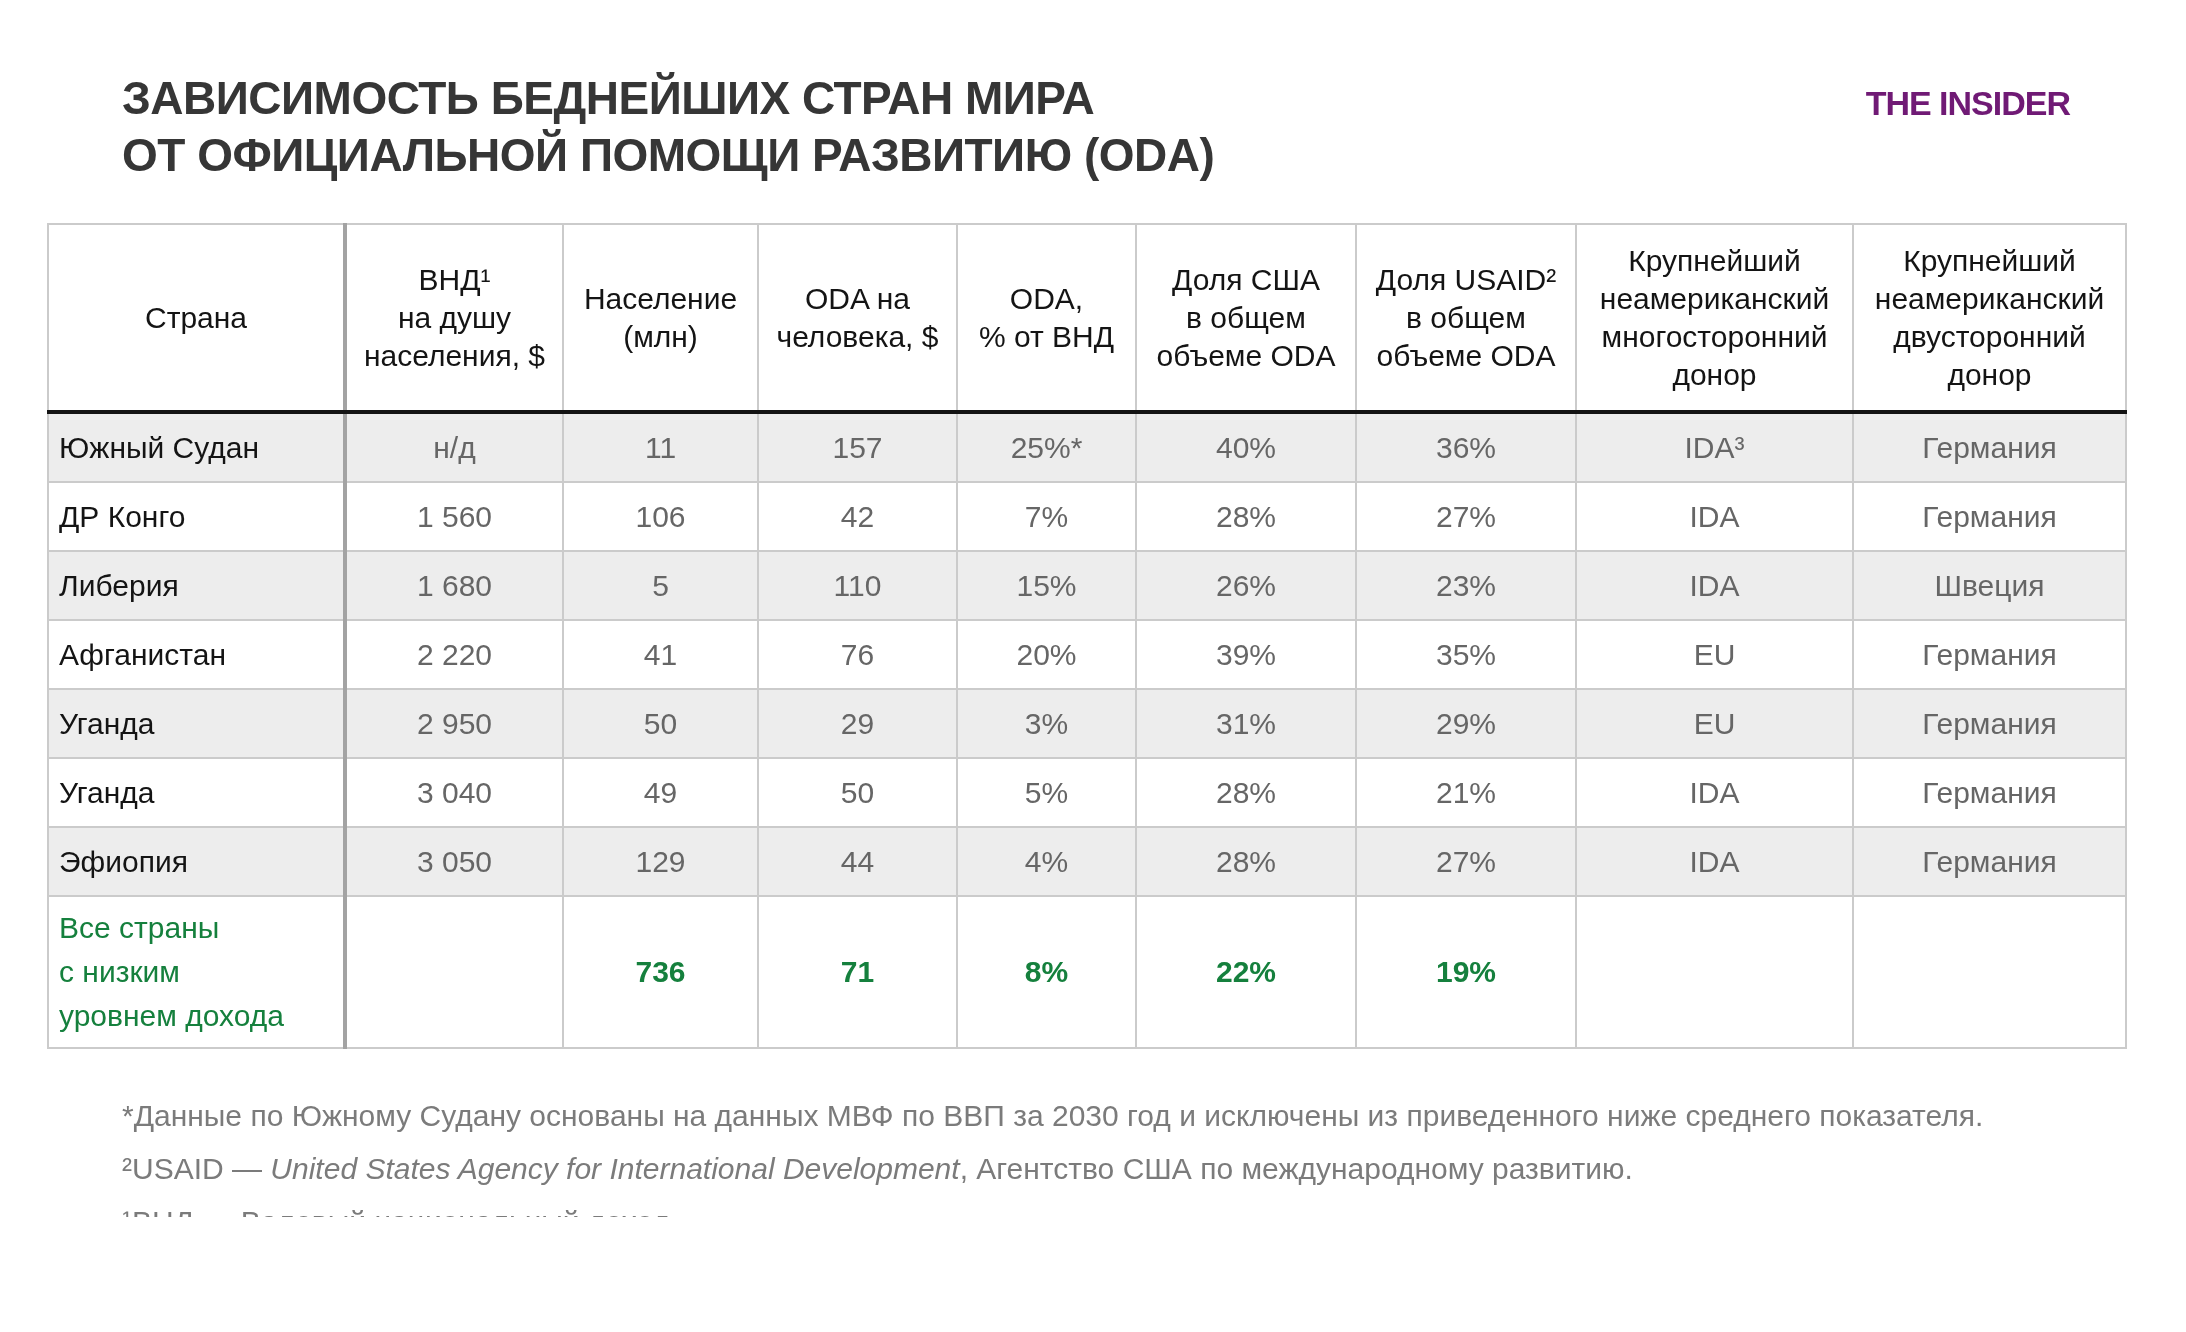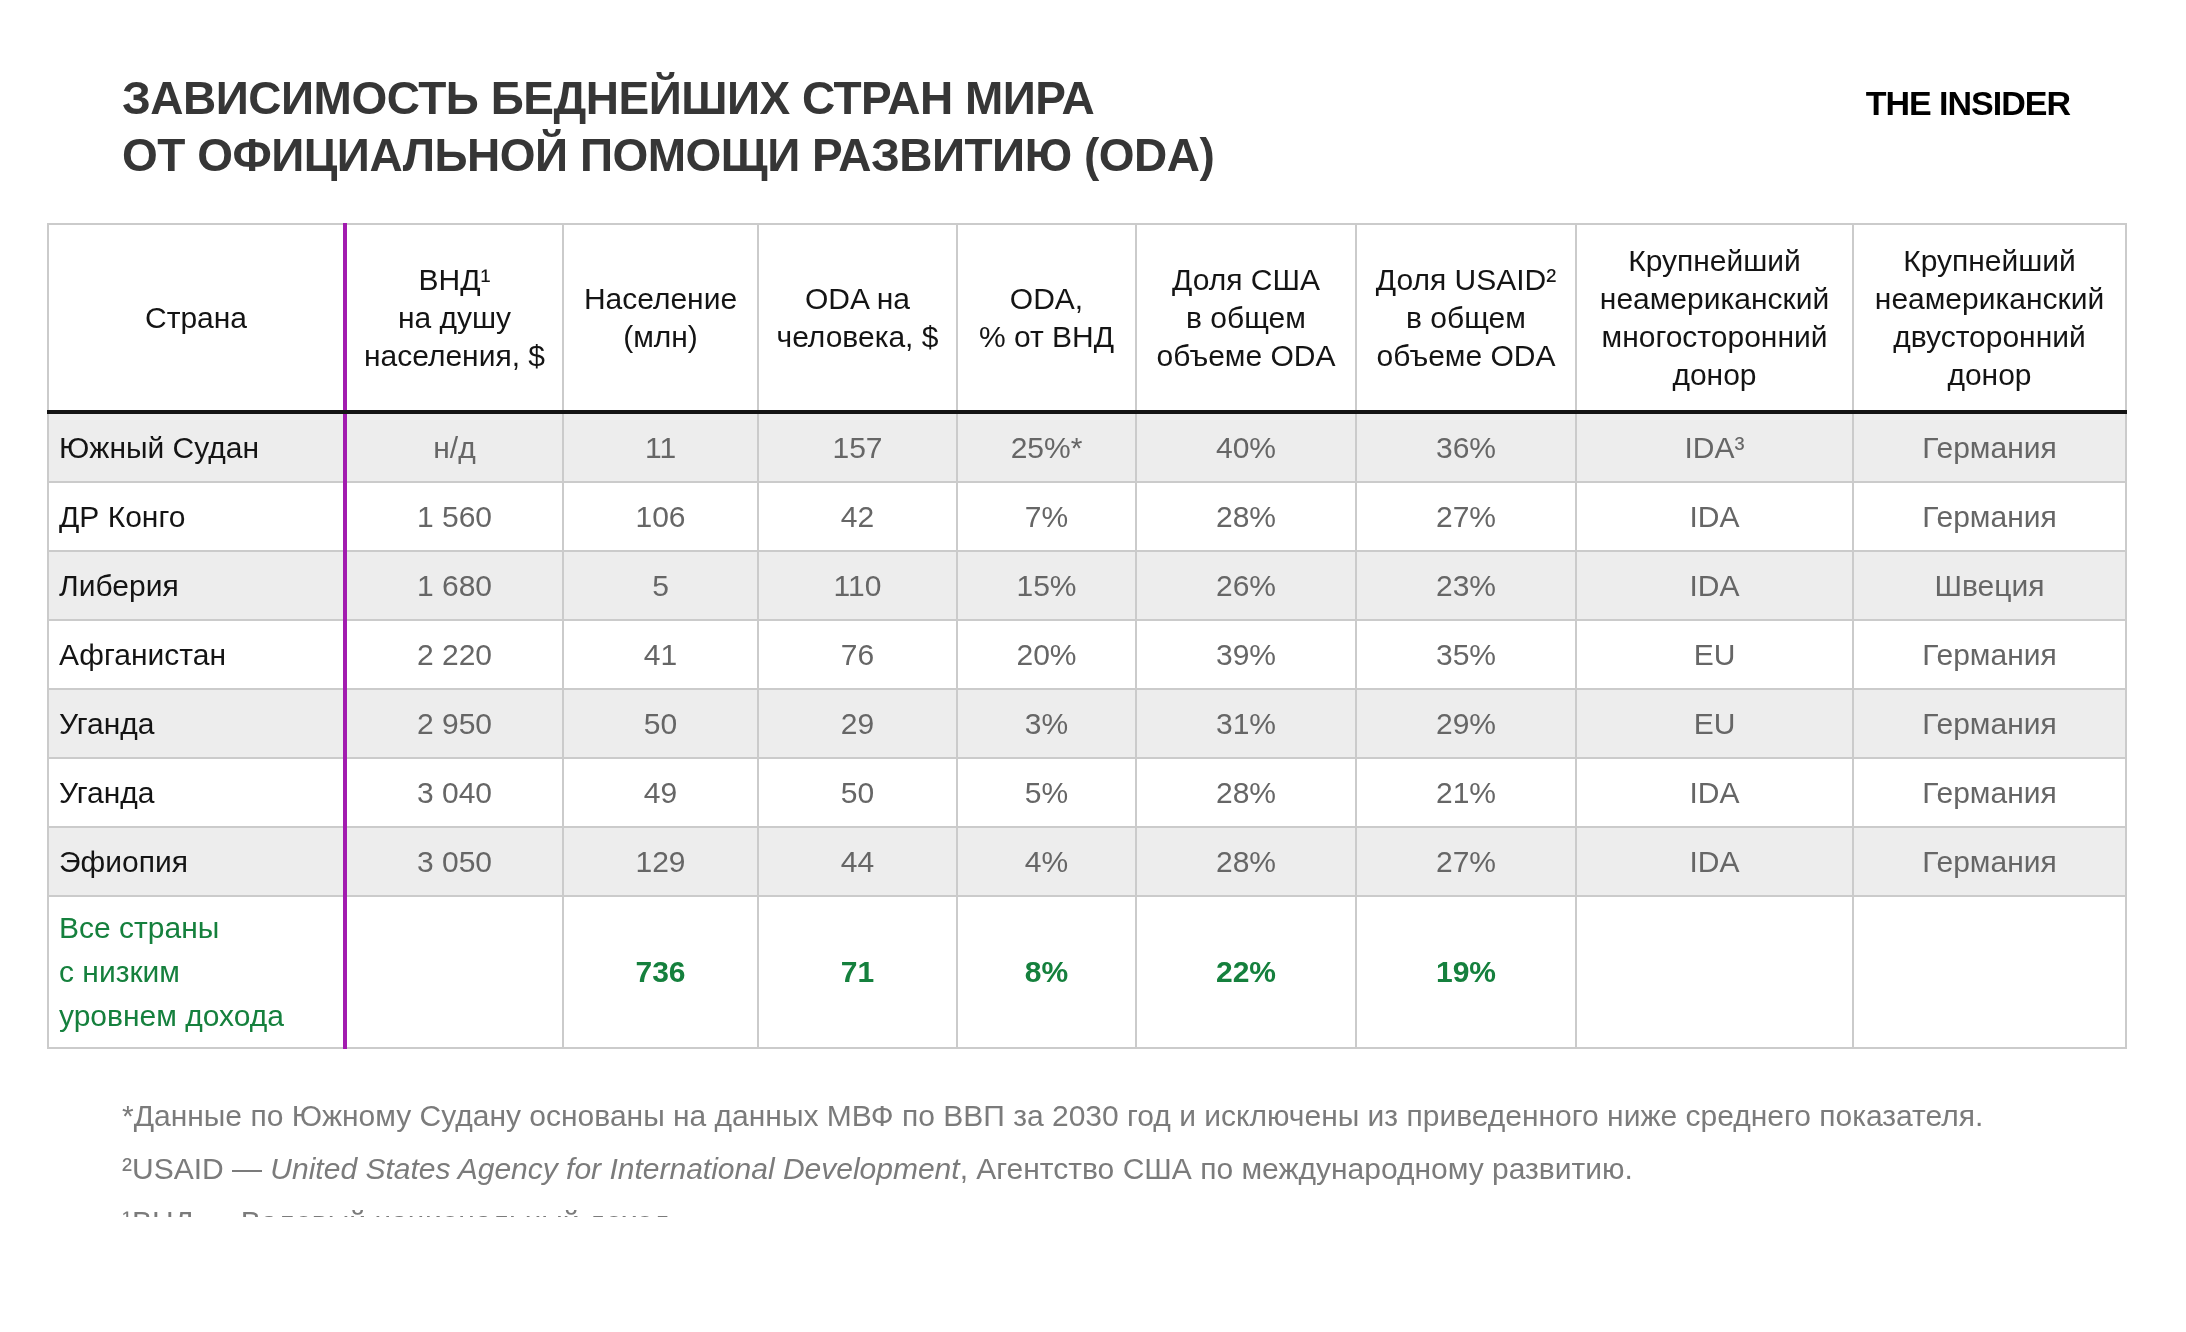--- a/index.html
+++ b/index.html
@@ -22,21 +22,21 @@
     line-height:57px;
     font-weight:700;
     color:#363636;
     white-space:pre-line;
     letter-spacing:-0.5px;
   }
   .logo {
     margin-top:14px;
     font-size:34px;
     font-weight:700;
-    color:#000000;
+    color:#701a75;
     letter-spacing:-1px;
     white-space:nowrap;
   }
   table.oda-table {
     border-collapse:collapse;
     table-layout:fixed;
     margin:39px 0 0 47px;
     width:2078px;
   }
   col.c1{width:297px} col.c2{width:218px} col.c3{width:195px}
@@ -57,21 +57,21 @@
     color:#141414;
     background:#ffffff;
     border-bottom:4px solid #141414;
   }
   .oda-table tbody td {
     height:67px;
     font-size:30px;
     color:#666666;
   }
   .oda-table tbody tr:nth-child(odd) { background:#ededed; }
-  .oda-table .country-col { border-right:4px solid #a21caf;margin-top:40px; }
+  .oda-table .country-col { border-right:4px solid #a3a3a3;margin-top:40px; }
   .oda-table td.country-name {
     text-align:left;
     padding-left:10px;
     color:#141414;
     line-height:40px;
   }
   .oda-table tr.summary td {
     height:150px;
     color:#15803d;
     font-weight:700;

